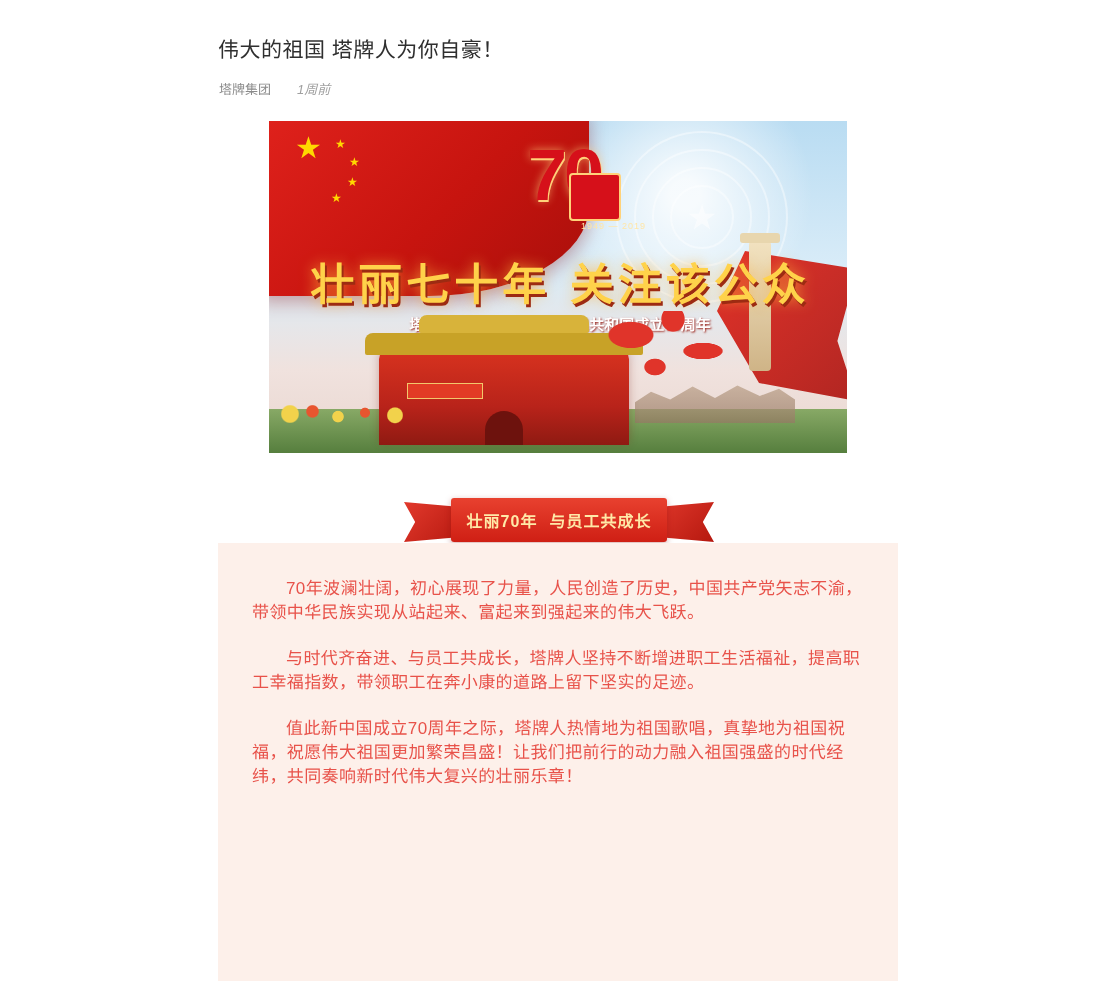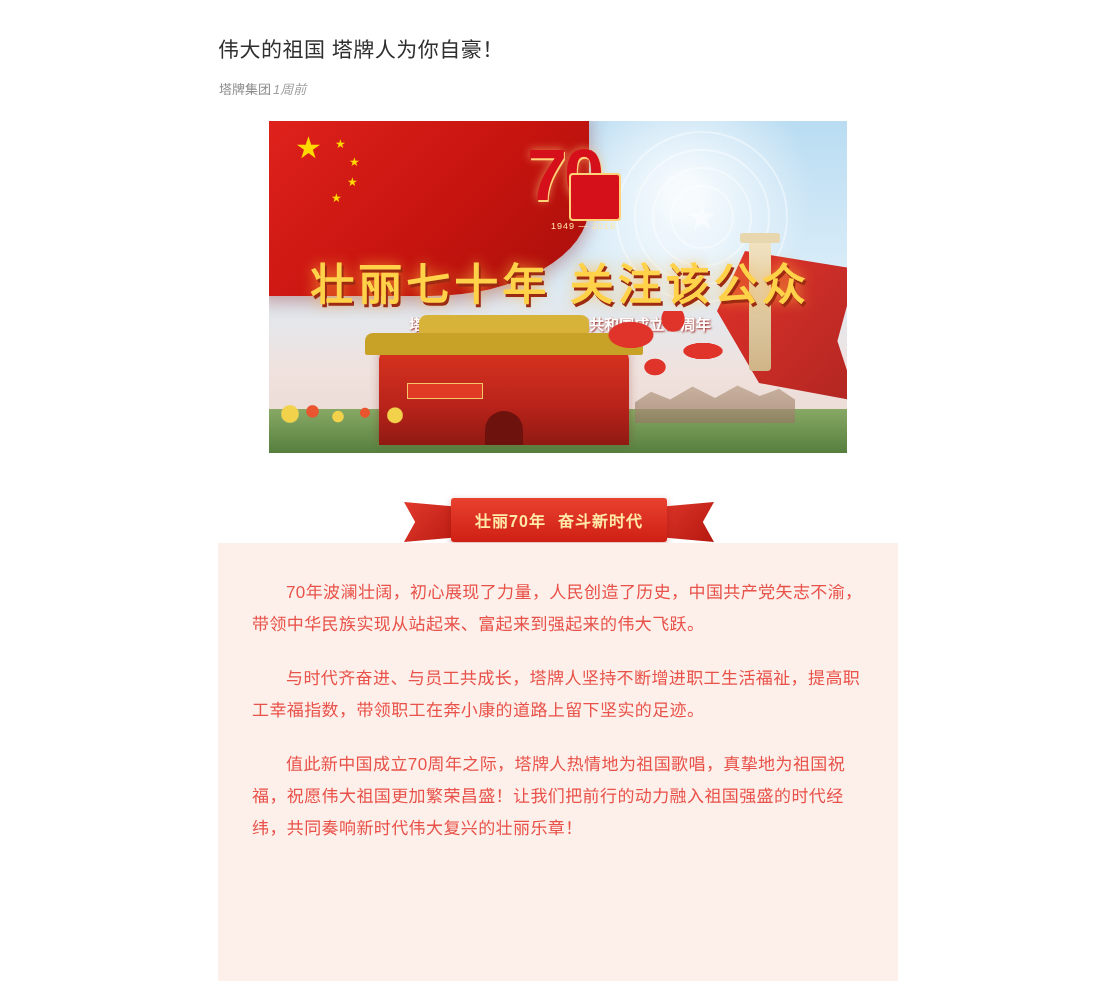--- a/index.html
+++ b/index.html
@@ -25,21 +25,21 @@
     color: #2f2f2f;
     font-weight: 500;
     letter-spacing: 0.5px;
   }
   .meta-row {
     position: absolute;
     left: 219px;
     top: 79px;
     display: flex;
     align-items: center;
-    gap: 2px;
+    gap: 26px;
     font-size: 13px;
     color: #8a8a8a;
   }
   .meta-account {
     color: #8a8a8a;
   }
   .meta-time {
     color: #a0a0a0;
     font-style: italic;
   }
@@ -160,21 +160,21 @@
     left: 42px;
     top: 34px;
     width: 48px;
     height: 44px;
     background: #d6101a;
     border: 2px solid #ffd27a;
     border-radius: 4px;
   }
   .badge70 .years {
     position: absolute;
-    left: 24px;
+    left: 54px;
     top: 82px;
     font-size: 9px;
     color: #ffe6a8;
     letter-spacing: 1px;
   }
   
   .slogan {
     position: absolute;
     left: 36px;
     top: 128px;
@@ -370,21 +370,21 @@
     width: 680px;
     min-height: 438px;
     background: #fdf0ea;
     box-sizing: border-box;
     padding: 34px 34px 20px 34px;
   }
   .body-block p {
     margin: 0 0 22px 0;
     color: #e8524a;
     font-size: 17px;
-    line-height: 32px;
+    line-height: 24px;
     text-indent: 2em;
     letter-spacing: 0.4px;
   }
   .body-block p:last-child { margin-bottom: 4px; }
 </style>
 </head>
 <body>
 
 <div class="page">
 
@@ -553,21 +553,21 @@
     </div>
     <div class="flowers"></div>
     <div class="petals"></div>
   </div>
 
   <div class="ribbon-wrap">
     <div class="ribbon-tail left"></div>
     <div class="ribbon-tail right"></div>
     <div class="ribbon-center">
       <span>壮丽70年</span>
-      <span>奋斗新时代</span>
+      <span>与员工共成长</span>
     </div>
   </div>
 
   <div class="body-block">
     <p>70年波澜壮阔，初心展现了力量，人民创造了历史，中国共产党矢志不渝，带领中华民族实现从站起来、富起来到强起来的伟大飞跃。</p>
     <p>与时代齐奋进、与员工共成长，塔牌人坚持不断增进职工生活福祉，提高职工幸福指数，带领职工在奔小康的道路上留下坚实的足迹。</p>
     <p>值此新中国成立70周年之际，塔牌人热情地为祖国歌唱，真挚地为祖国祝福，祝愿伟大祖国更加繁荣昌盛！让我们把前行的动力融入祖国强盛的时代经纬，共同奏响新时代伟大复兴的壮丽乐章！</p>
   </div>
 
 </div>

